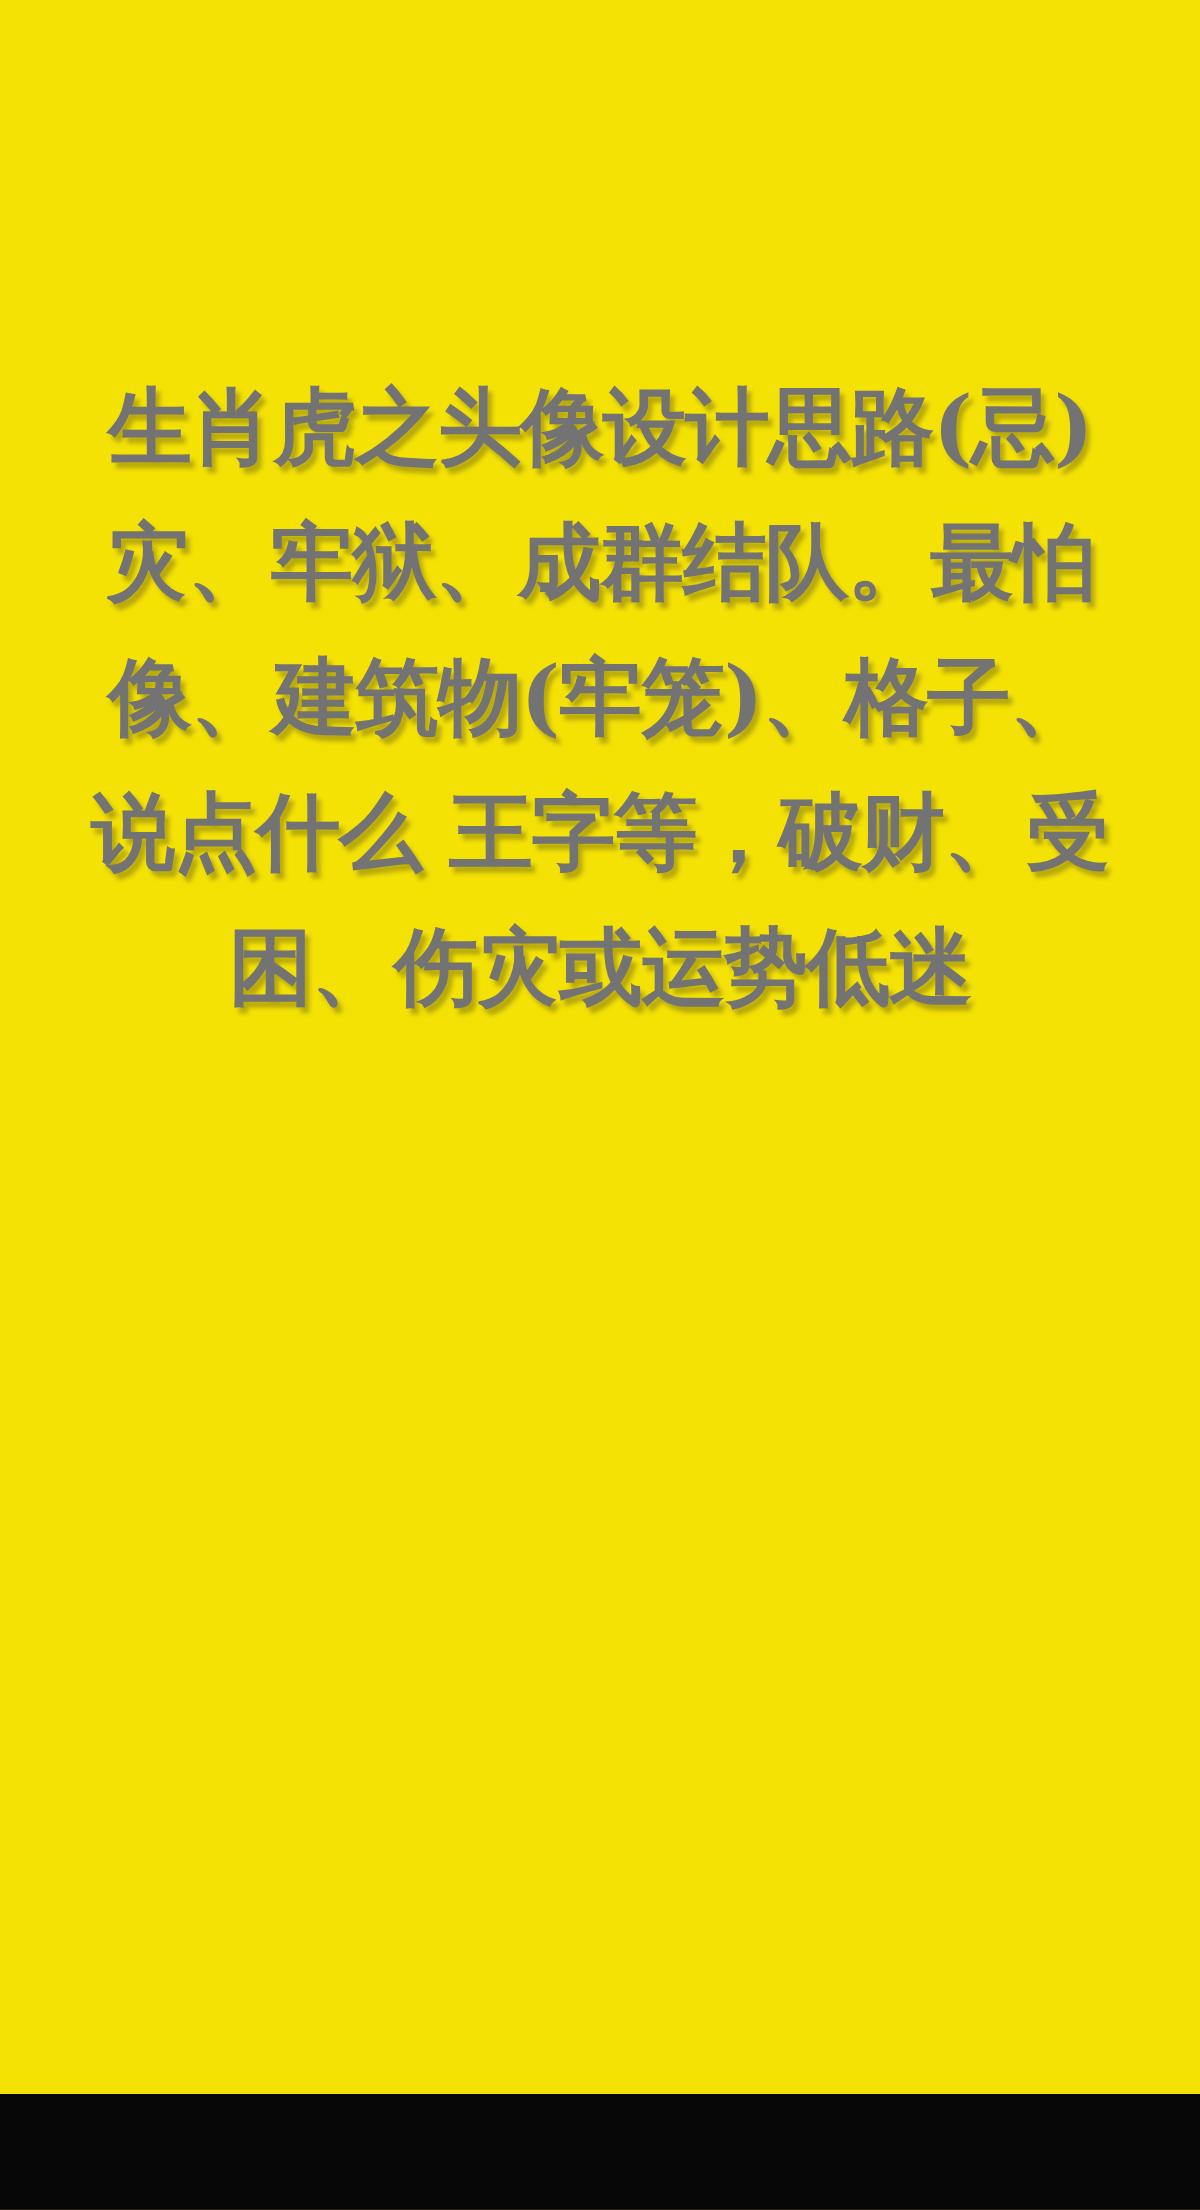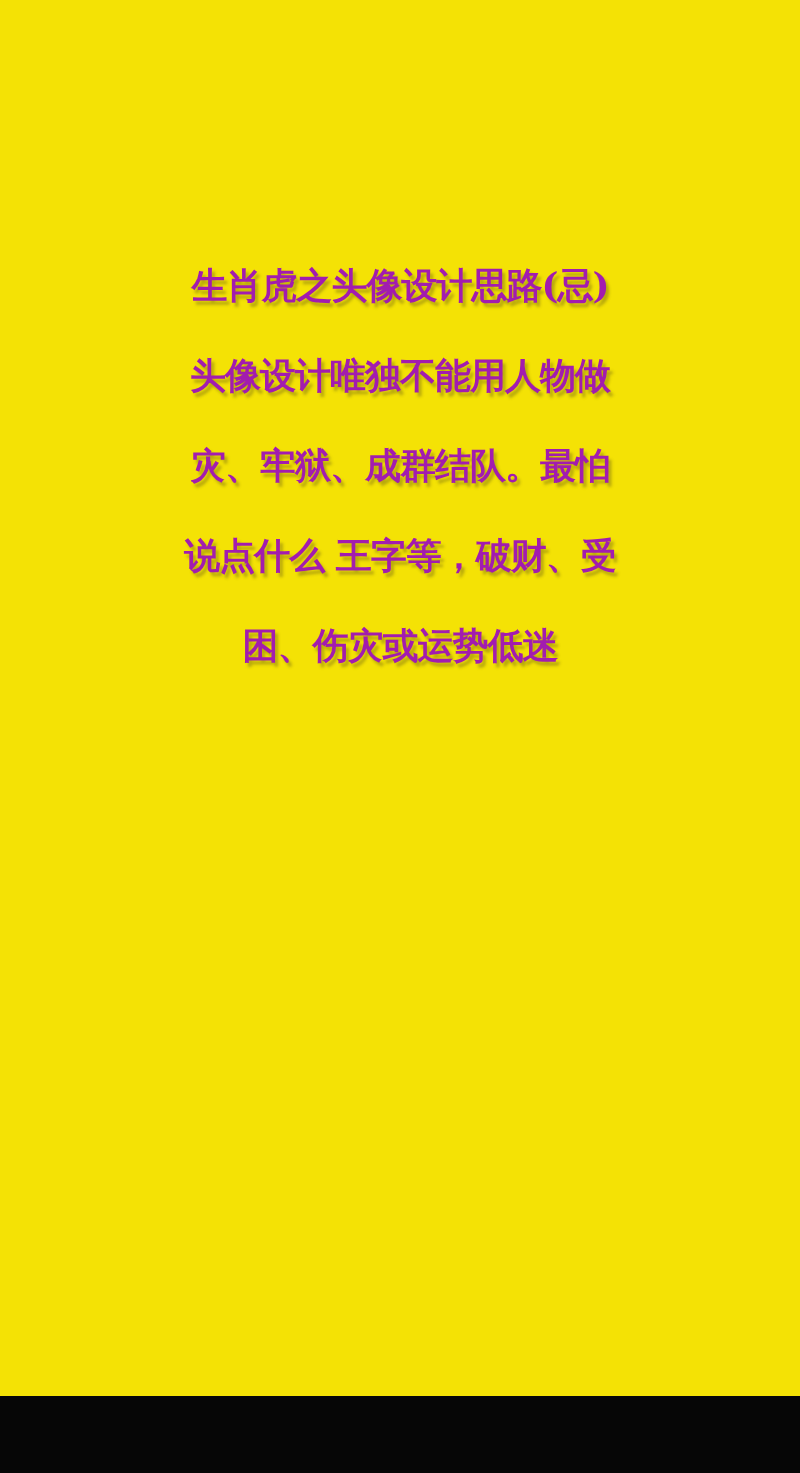--- a/index.html
+++ b/index.html
@@ -27,43 +27,43 @@
     position: absolute;
     top: 240px;
     left: 0;
     width: 100%;
     box-sizing: border-box;
     padding: 0 48px;
   }
   .text-line {
     text-align: center;
     white-space: nowrap;
-    font-size: 36px;
+    font-size: 56px;
     line-height: 90px;
     font-weight: bold;
     letter-spacing: -1px;
-    color: #a21caf;
+    color: #737373;
     text-shadow: 3px 4px 3px rgba(110, 100, 20, 0.45);
   }
   .letterbox-bottom {
     position: absolute;
     left: 0;
     bottom: 0;
     width: 800px;
     height: 77px;
     background: #060606;
   }
 </style>
 </head>
 <body>
 
 <div class="frame">
   <div class="yellow-card">
     <div class="text-block">
       <div class="text-line">生肖虎之头像设计思路(忌)</div>
-      <div class="text-line">头像设计唯独不能用人物做</div>
       <div class="text-line">灾、牢狱、成群结队。最怕</div>
+      <div class="text-line">像、建筑物(牢笼)、格子、</div>
       <div class="text-line">说点什么 王字等，破财、受</div>
       <div class="text-line">困、伤灾或运势低迷</div>
     </div>
   </div>
   <div class="letterbox-bottom"></div>
 </div>
 
 </body></html>

